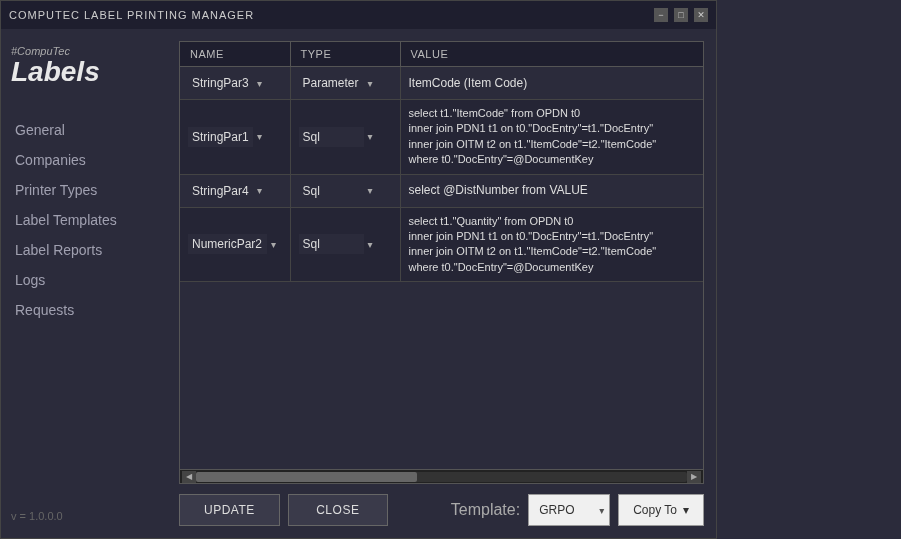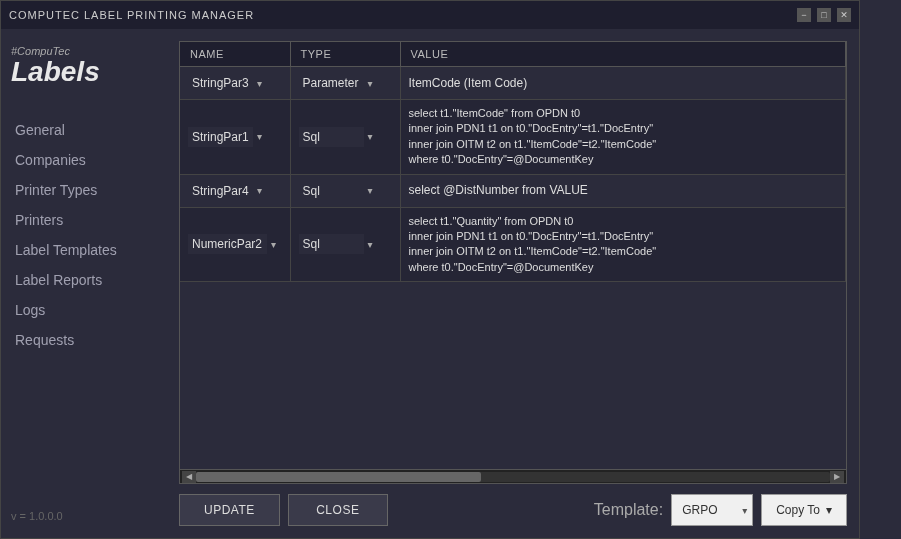--- a/index.html
+++ b/index.html
@@ -6,21 +6,21 @@
     body {
       background: #2b2b3b;
       font-family: 'Segoe UI', Arial, sans-serif;
       font-size: 13px;
       color: #e0e0e0;
       width: 901px;
       height: 539px;
       overflow: hidden;
     }
     .window {
-      width: 860px;
+      width: 717px;
       height: 539px;
       background: #2b2b3b;
       border: 1px solid #444;
       display: flex;
       flex-direction: column;
       justify-content: center;
     }
     .title-bar {
       background: #1e1e2e;
       height: 28px;
@@ -301,21 +301,20 @@
 
     <div class="sidebar">
       <div class="brand">
         <div class="brand-tag">#CompuTec</div>
         <div class="brand-title">Labels</div>
       </div>
       <div class="nav-items">
         <div class="nav-item">General</div>
         <div class="nav-item">Companies</div>
         <div class="nav-item">Printer Types</div>
-        <div class="nav-item">Printers</div>
         <div class="nav-item">Label Templates</div>
         <div class="nav-item">Label Reports</div>
         <div class="nav-item">Logs</div>
         <div class="nav-item">Requests</div>
       </div>
       <div class="version">v = 1.0.0.0</div>
     </div>
 
     <div class="content">
       <div class="table-container">

